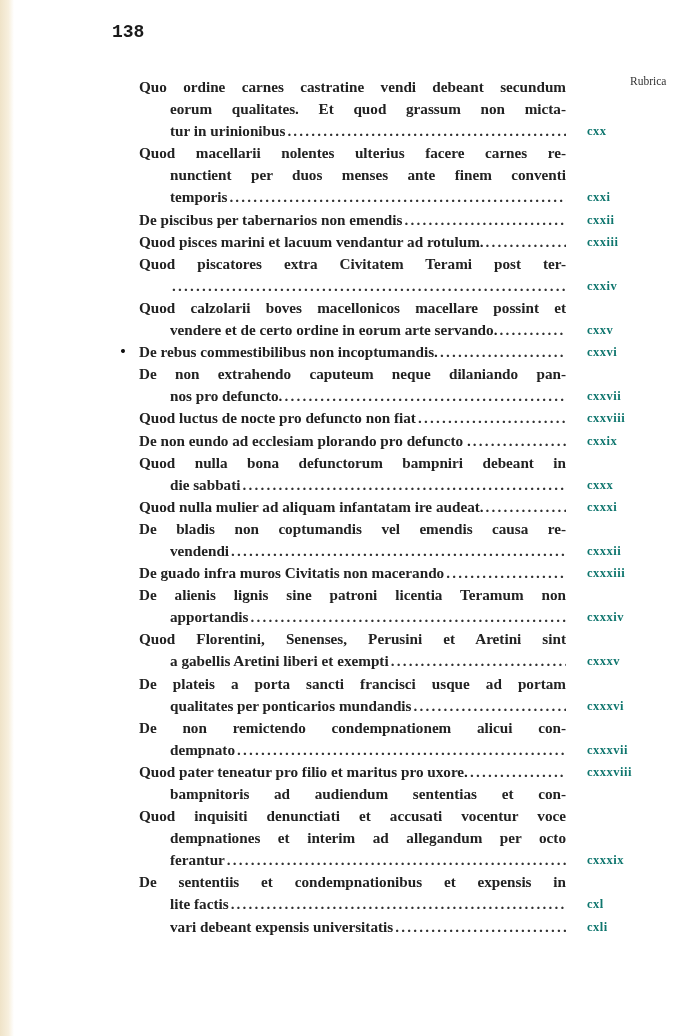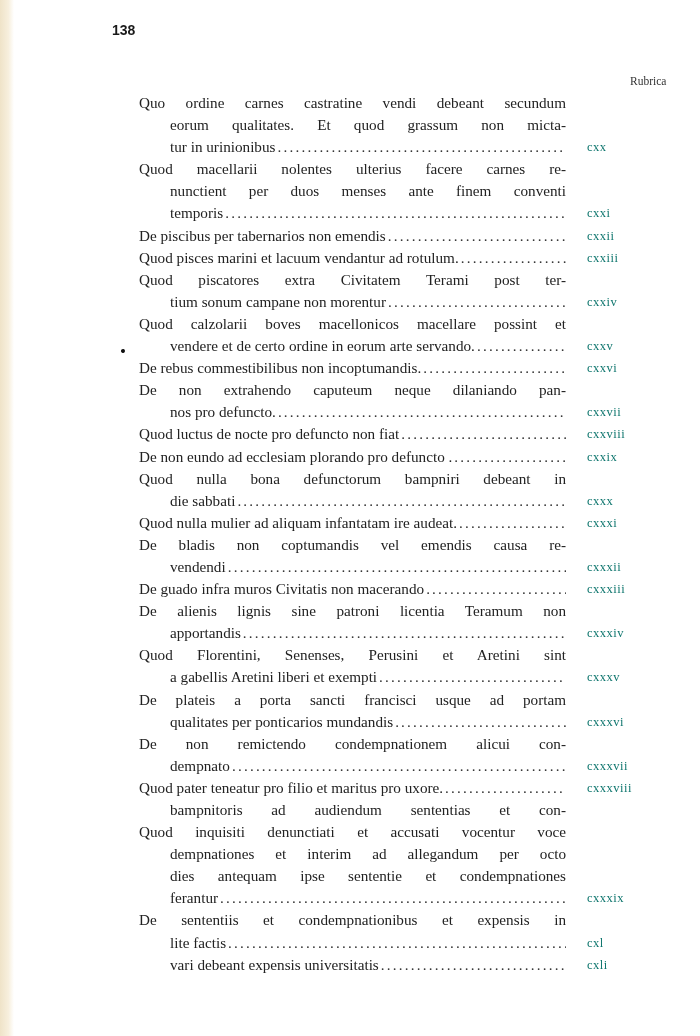--- a/index.html
+++ b/index.html
@@ -5,25 +5,25 @@
   html, body { margin: 0; padding: 0; }
   body {
     width: 700px; height: 1036px; overflow: hidden;
     background: #ffffff;
     font-family: "DejaVu Serif", "Liberation Serif", serif;
     color: #222;
     position: relative;
   }
   .edge { position: absolute; left: 0; top: 0; width: 14px; height: 1036px;
     background: linear-gradient(to right, #efe3c8, #f7efdd 60%, #fff); }
-  .page-number { position: absolute; left: 112px; top: 22px; font-size: 14px; font-weight: bold; color: #1a1a1a;
-    font-family: Liberation Sans, sans-serif; }
+  .page-number { position: absolute; left: 112px; top: 22px; font-size: 18px; font-weight: bold; color: #1a1a1a;
+    font-family: Liberation Mono, monospace; }
   .rubrica-header { position: absolute; left: 630px; top: 75px; font-size: 11.5px; color: #333;
     font-family: "Liberation Serif", serif; }
-  .toc { position: absolute; left: 139px; top: 92px; width: 520px; }
+  .toc { position: absolute; left: 139px; top: 76px; width: 520px; font-weight: bold; }
   .entry { position: relative; font-size: 15.2px; line-height: 22.1px; font-family: "Liberation Serif", serif; }
   .entry .line { display: block; width: 427px; white-space: nowrap; text-align: justify; text-align-last: justify; }
   .entry .line.first { padding-left: 0; width: 427px; }
   .entry .line.cont { padding-left: 31px; width: 396px; }
   .entry .line.last { text-align-last: left; display: flex; }
   .entry .line.last .txt { white-space: nowrap; }
   .entry .line.last .dots { flex: 1; overflow: hidden; white-space: nowrap; letter-spacing: 2.2px; margin-left: 2px; color: #333; }
   .entry .num { position: absolute; right: 58px; bottom: 0; font-size: 12.5px; line-height: 22.1px; letter-spacing: 0.5px; color: #0f766e; width: 70px; text-align: left; left: 448px; }
   .mark { position: absolute; left: 119px; top: 338px; font-size: 14px; color: #111; transform: rotate(-30deg); }
 </style>
@@ -62,21 +62,20 @@
     <div class="entry">
       <span class="line first last">
         <span class="txt">Quod pisces marini et lacuum vendantur ad rotulum.</span>
         <span class="dots">................................................................................</span>
       </span>
       <span class="num">cxxiii</span>
     </div>
     <div class="entry">
       <span class="line first">Quod piscatores extra Civitatem Terami post ter-</span>
       <span class="line cont last">
-        <span class="txt">tium sonum campane non morentur</span>
         <span class="dots">................................................................................</span>
       </span>
       <span class="num">cxxiv</span>
     </div>
     <div class="entry">
       <span class="line first">Quod calzolarii boves macellonicos macellare possint et</span>
       <span class="line cont last">
         <span class="txt">vendere et de certo ordine in eorum arte servando.</span>
         <span class="dots">................................................................................</span>
       </span>
@@ -177,21 +176,20 @@
       <span class="line first last">
         <span class="txt">Quod pater teneatur pro filio et maritus pro uxore.</span>
         <span class="dots">................................................................................</span>
       </span>
       <span class="num">cxxxviii</span>
     </div>
     <div class="entry">
       <span class="line cont">bampnitoris ad audiendum sententias et con-</span>
       <span class="line first">Quod inquisiti denunctiati et accusati vocentur voce</span>
       <span class="line cont">dempnationes et interim ad allegandum per octo</span>
-      <span class="line cont">dies antequam ipse sententie et condempnationes</span>
       <span class="line cont last">
         <span class="txt">ferantur</span>
         <span class="dots">................................................................................</span>
       </span>
       <span class="num">cxxxix</span>
     </div>
     <div class="entry">
       <span class="line first">De sententiis et condempnationibus et expensis in</span>
       <span class="line cont last">
         <span class="txt">lite factis</span>

